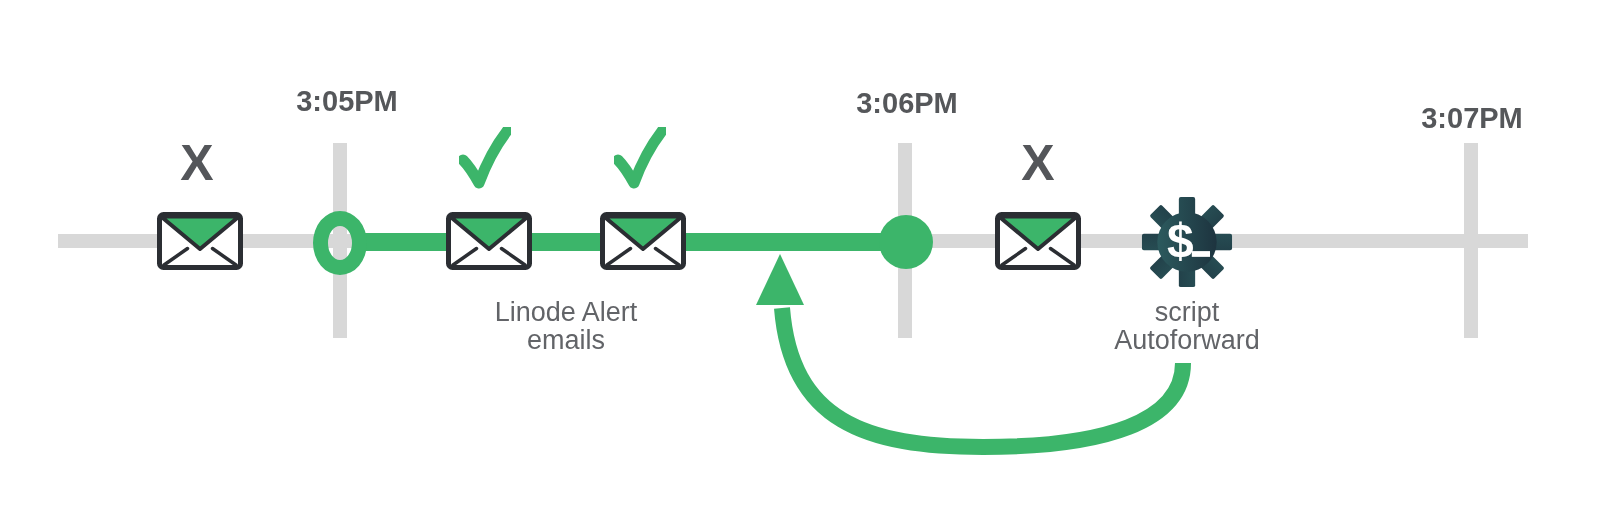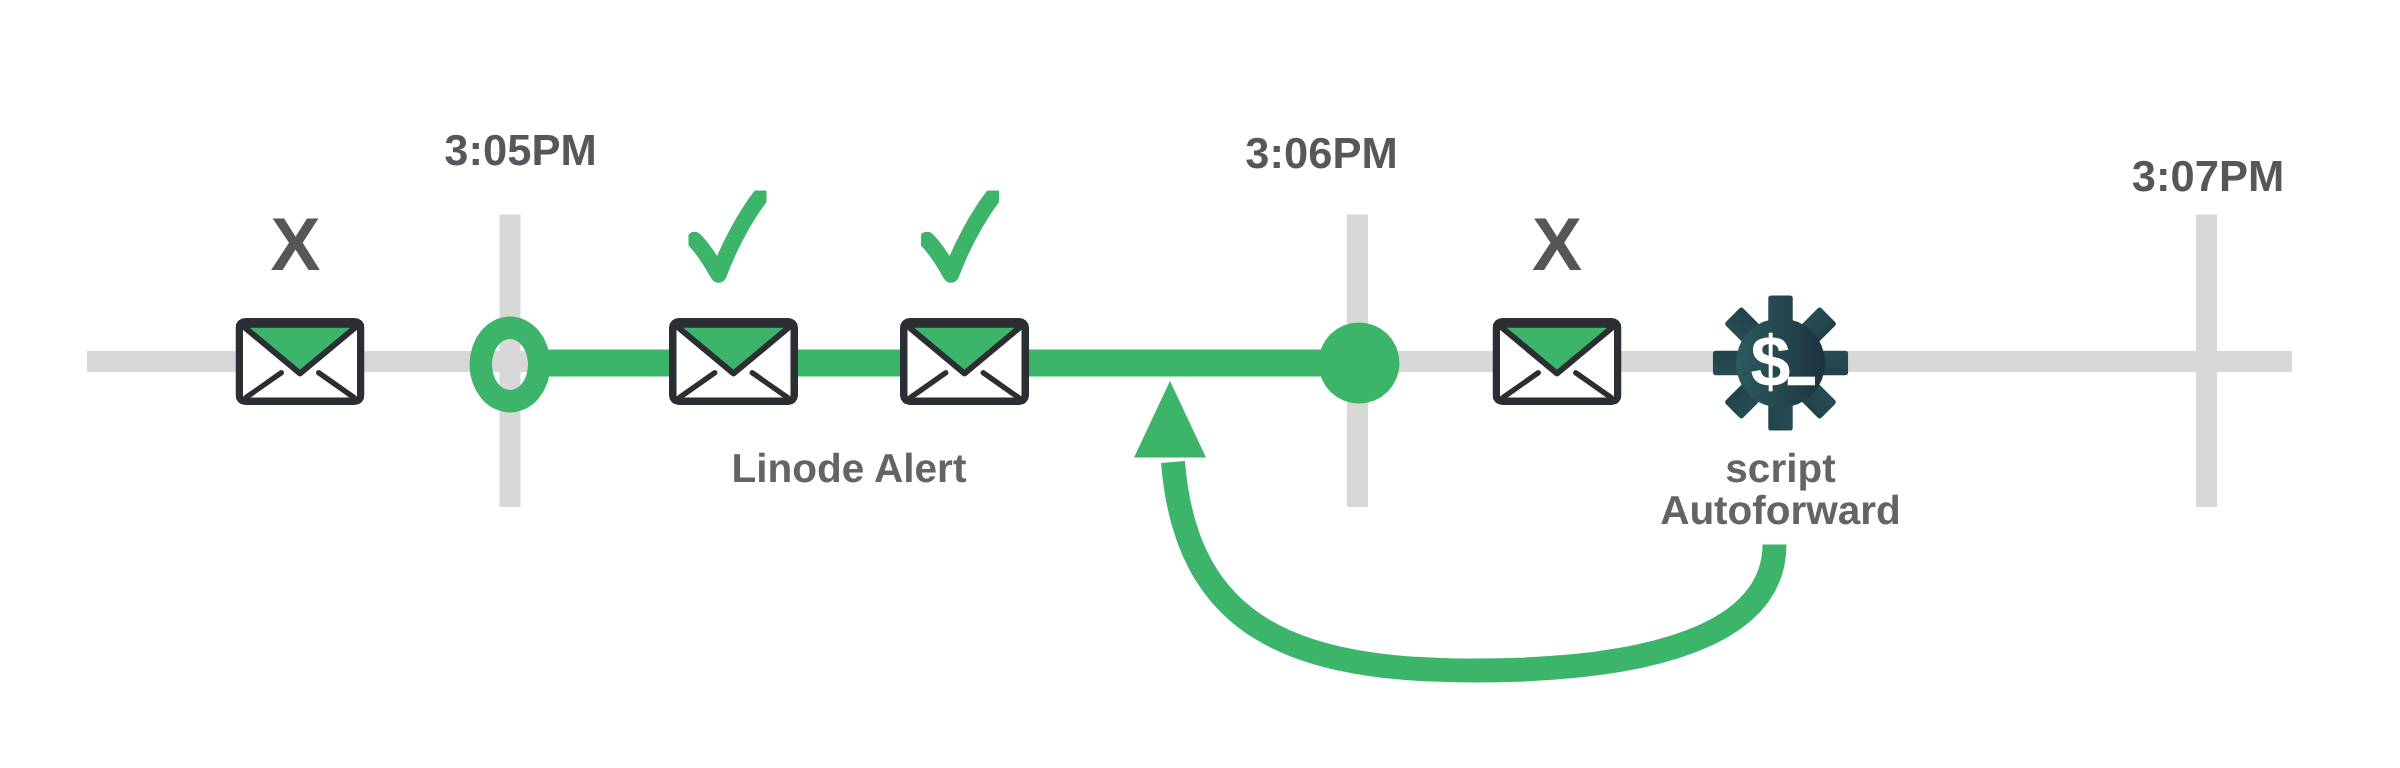--- a/index.html
+++ b/index.html
@@ -18,42 +18,42 @@
   .green-seg{left:352px;top:233px;width:554px;height:18px;background:#3cb56a;}
   
   .ring{left:313px;top:211px;width:54px;height:64px;border:15px solid #3cb56a;
         border-radius:50%;box-sizing:border-box;background:transparent;}
   
   .dot{left:879px;top:215px;width:54px;height:54px;border-radius:50%;background:#3cb56a;}
   
   .ts{color:#55575a;font-weight:bold;font-size:29px;line-height:30px;
       white-space:nowrap;transform:translateX(-50%);}
   .ts.t305{left:347px;top:86px;}
-  .ts.t306{left:881px;top:88px;text-align:center;}
+  .ts.t306{left:907px;top:88px;text-align:center;}
   .ts.t307{left:1472px;top:103px;}
   .ts.t30630{left:1191px;top:142px;}
   
   .xmark{color:#54565a;font-weight:bold;font-size:50px;line-height:50px;
          transform:translateX(-50%);}
   .xmark.x1{left:197px;top:138px;}
   .xmark.x2{left:1038px;top:138px;}
   
   .env{width:86px;height:58px;}
   .env.e1{left:157px;top:212px;}
   .env.e2{left:446px;top:212px;}
   .env.e3{left:600px;top:212px;}
   .env.e4{left:995px;top:212px;}
   
   .chk{width:52px;height:62px;}
   .chk.c1{left:459px;top:127px;}
   .chk.c2{left:614px;top:127px;}
   
   .gear{left:1141px;top:196px;width:92px;height:92px;}
   
-  .lbl{color:#626468;font-weight:bold;font-size:27px;line-height:28px;
+  .lbl{color:#626468;font-weight:normal;font-size:27px;line-height:28px;
        text-align:center;white-space:nowrap;transform:translateX(-50%);}
   .lbl.alert{left:566px;top:298px;}
   .lbl.script{left:1187px;top:298px;}
   
   .arrow-layer{left:0;top:0;width:1600px;height:512px;pointer-events:none;}
   .z1{z-index:1}.z2{z-index:2}.z3{z-index:3}.z4{z-index:4}.z5{z-index:5}
 </style>
 </head>
 <body>
 
@@ -126,19 +126,20 @@
       <rect x="-8.5" y="-47" width="17" height="26" rx="2" transform="rotate(270)"></rect>
       <rect x="-8.5" y="-47" width="17" height="26" rx="2" transform="rotate(315)"></rect>
       <circle cx="0" cy="0" r="31"></circle>
     </g>
     <text x="-7" y="16" text-anchor="middle" font-family="Liberation Sans, sans-serif" font-size="50" font-weight="bold" fill="#ffffff">$</text>
     <rect x="5" y="9.5" width="19" height="6" fill="#ffffff"></rect>
   </svg>
 
   <div class="abs lbl alert z5">
     <div>Linode Alert</div>
+    <div>emails</div>
   </div>
   <div class="abs lbl script z5">
     <div>script</div>
     <div>Autoforward</div>
   </div>
 
 </div>
 
 </body></html>

